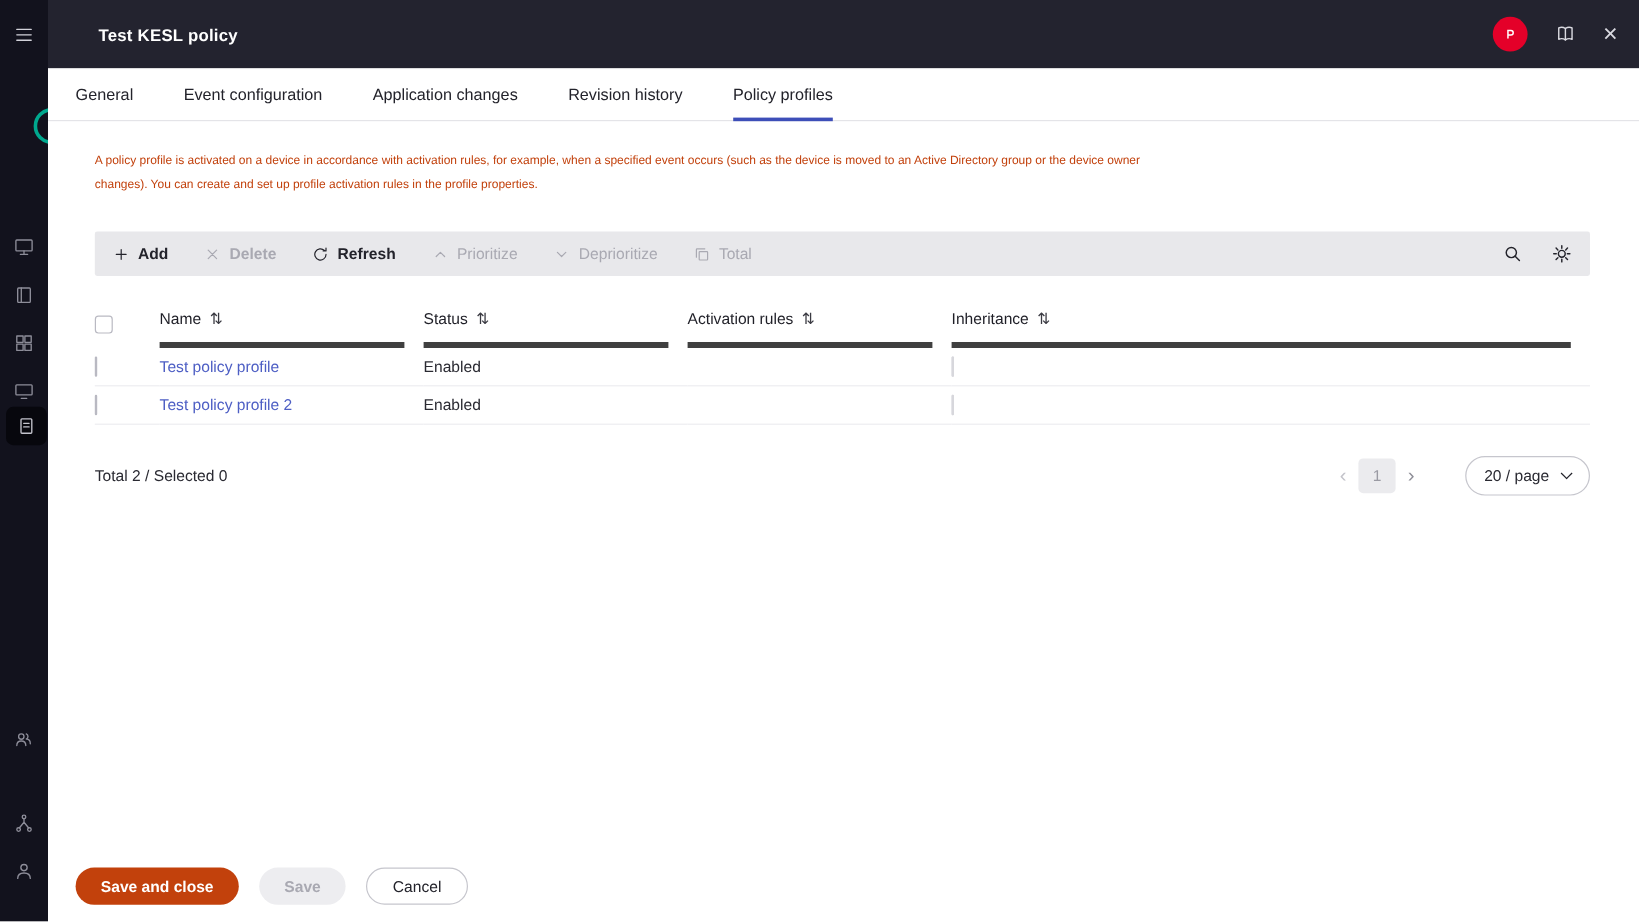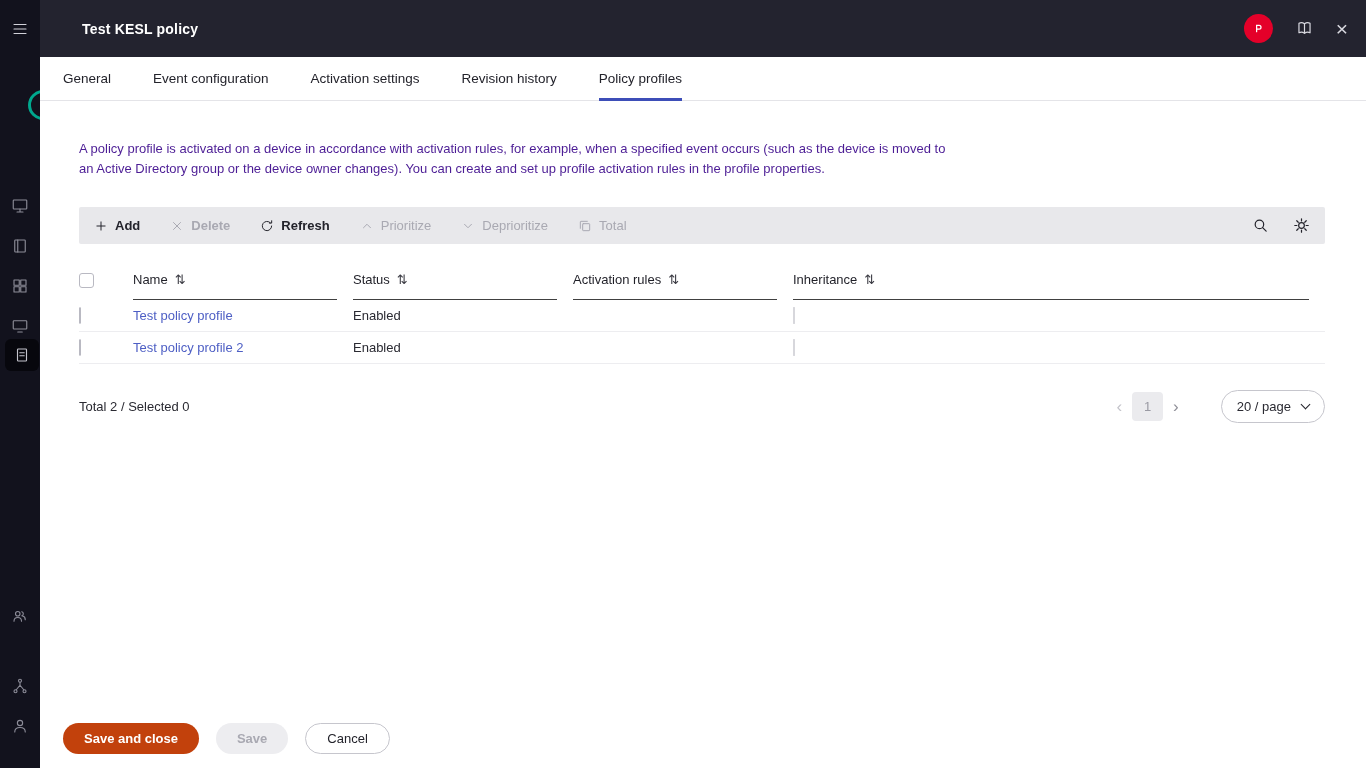--- a/index.html
+++ b/index.html
@@ -26,35 +26,35 @@
   .badge svg { width:15px; height:15px; stroke:#fff; fill:none; stroke-width:2; stroke-linecap:round; }
   .top-icon { color:#d9d9e0; display:flex; align-items:center; cursor:pointer; }
   .top-icon svg { width:19px; height:19px; stroke:currentColor; fill:none; stroke-width:1.5; stroke-linecap:round; stroke-linejoin:round; }
   .close-x { font-size:21px; line-height:1; color:#d9d9e0; cursor:pointer; }
 
   .tabsbar { flex:none; height:44px; display:flex; align-items:stretch; gap:42px; padding-left:23px; border-bottom:1px solid #e4e4e8; background:#fff; }
   .tab { position:relative; display:flex; align-items:center; font-size:13.5px; color:#23232b; cursor:pointer; white-space:nowrap; }
   .tab.active::after { content:""; position:absolute; left:0; right:0; bottom:-1px; height:3px; background:#3d4eb8; }
 
   .content { flex:1; padding:24px 41px 0 39px; overflow:hidden; }
-  .description { font-size:13px; line-height:20px; color:#4c1d95; max-width:872px;margin-top:14px; }
+  .description { font-size:10px; line-height:20px; color:#c2410c; max-width:872px; }
 
   .toolbar { margin-top:28px; height:37px; background:#e8e8eb; border-radius:2px; display:flex; align-items:center; padding:4px 15px; gap:30px; }
   .tbtn { display:flex; align-items:center; gap:7px; font-size:13px; font-weight:bold; color:#23232b; cursor:pointer; white-space:nowrap; }
   .tbtn.plain { font-weight:normal; }
   .tbtn.disabled { color:#a9a9b2; cursor:default; }
   .tbtn svg { width:14px; height:14px; stroke:currentColor; fill:none; stroke-width:1.7; stroke-linecap:round; stroke-linejoin:round; }
   .toolbar-right { margin-left:auto; display:flex; align-items:center; gap:24px; color:#23232b; }
   .toolbar-right .tool-icon { display:flex; align-items:center; cursor:pointer; }
   .toolbar-right svg { width:17px; height:17px; stroke:currentColor; fill:none; stroke-width:1.7; stroke-linecap:round; }
 
   .table-wrap { margin-top:18px; }
   table { width:100%; border-collapse:collapse; font-size:13px; }
   th { text-align:left; font-weight:normal; padding:0; vertical-align:bottom; }
-  .th-in { display:flex; align-items:center; gap:7px; padding:10px 0 12px 0; border-bottom:1px solid #404040; margin-right:16px; color:#1f1f27; cursor:pointer; }
+  .th-in { display:flex; align-items:center; gap:7px; padding:10px 0 12px 0; border-bottom:5px solid #404040; margin-right:16px; color:#1f1f27; cursor:pointer; }
   th.cb-col, td.cb-col { width:54px; }
   th.col-name  { width:220px; }
   th.col-status{ width:220px; }
   th.col-rules { width:220px; }
   .sort { font-size:13px; color:#3a3a42; }
   td { border-bottom:1px solid #ededf0; padding:8px 0; height:29px; color:#2a2a32; }
   .cb { width:15px; height:15px; border:1px solid #b9b9c2; border-radius:3px; background:#fff; cursor:pointer; }
   .cb.disabled { background:#d7d7dc; border-color:#d7d7dc; cursor:default; }
   a.row-link { color:#4d5ec4; text-decoration:none; cursor:pointer; }
 
@@ -156,21 +156,21 @@
               <path d="M12 6v12"></path>
             </svg>
         </div>
         <span class="close-x">×</span>
       </div>
     </header>
 
     <nav class="tabsbar">
       <div class="tab">General</div>
       <div class="tab">Event configuration</div>
-      <div class="tab">Activation settings</div>
+      <div class="tab">Application changes</div>
       <div class="tab">Revision history</div>
       <div class="tab active">Policy profiles</div>
     </nav>
 
     <div class="content">
       <p class="description">A policy profile is activated on a device in accordance with activation rules, for example, when a specified event occurs (such as the device is moved to an Active Directory group or the device owner changes). You can create and set up profile activation rules in the profile properties.</p>
 
       <div class="toolbar">
         <div class="tbtn">
           <svg viewBox="0 0 24 24">

